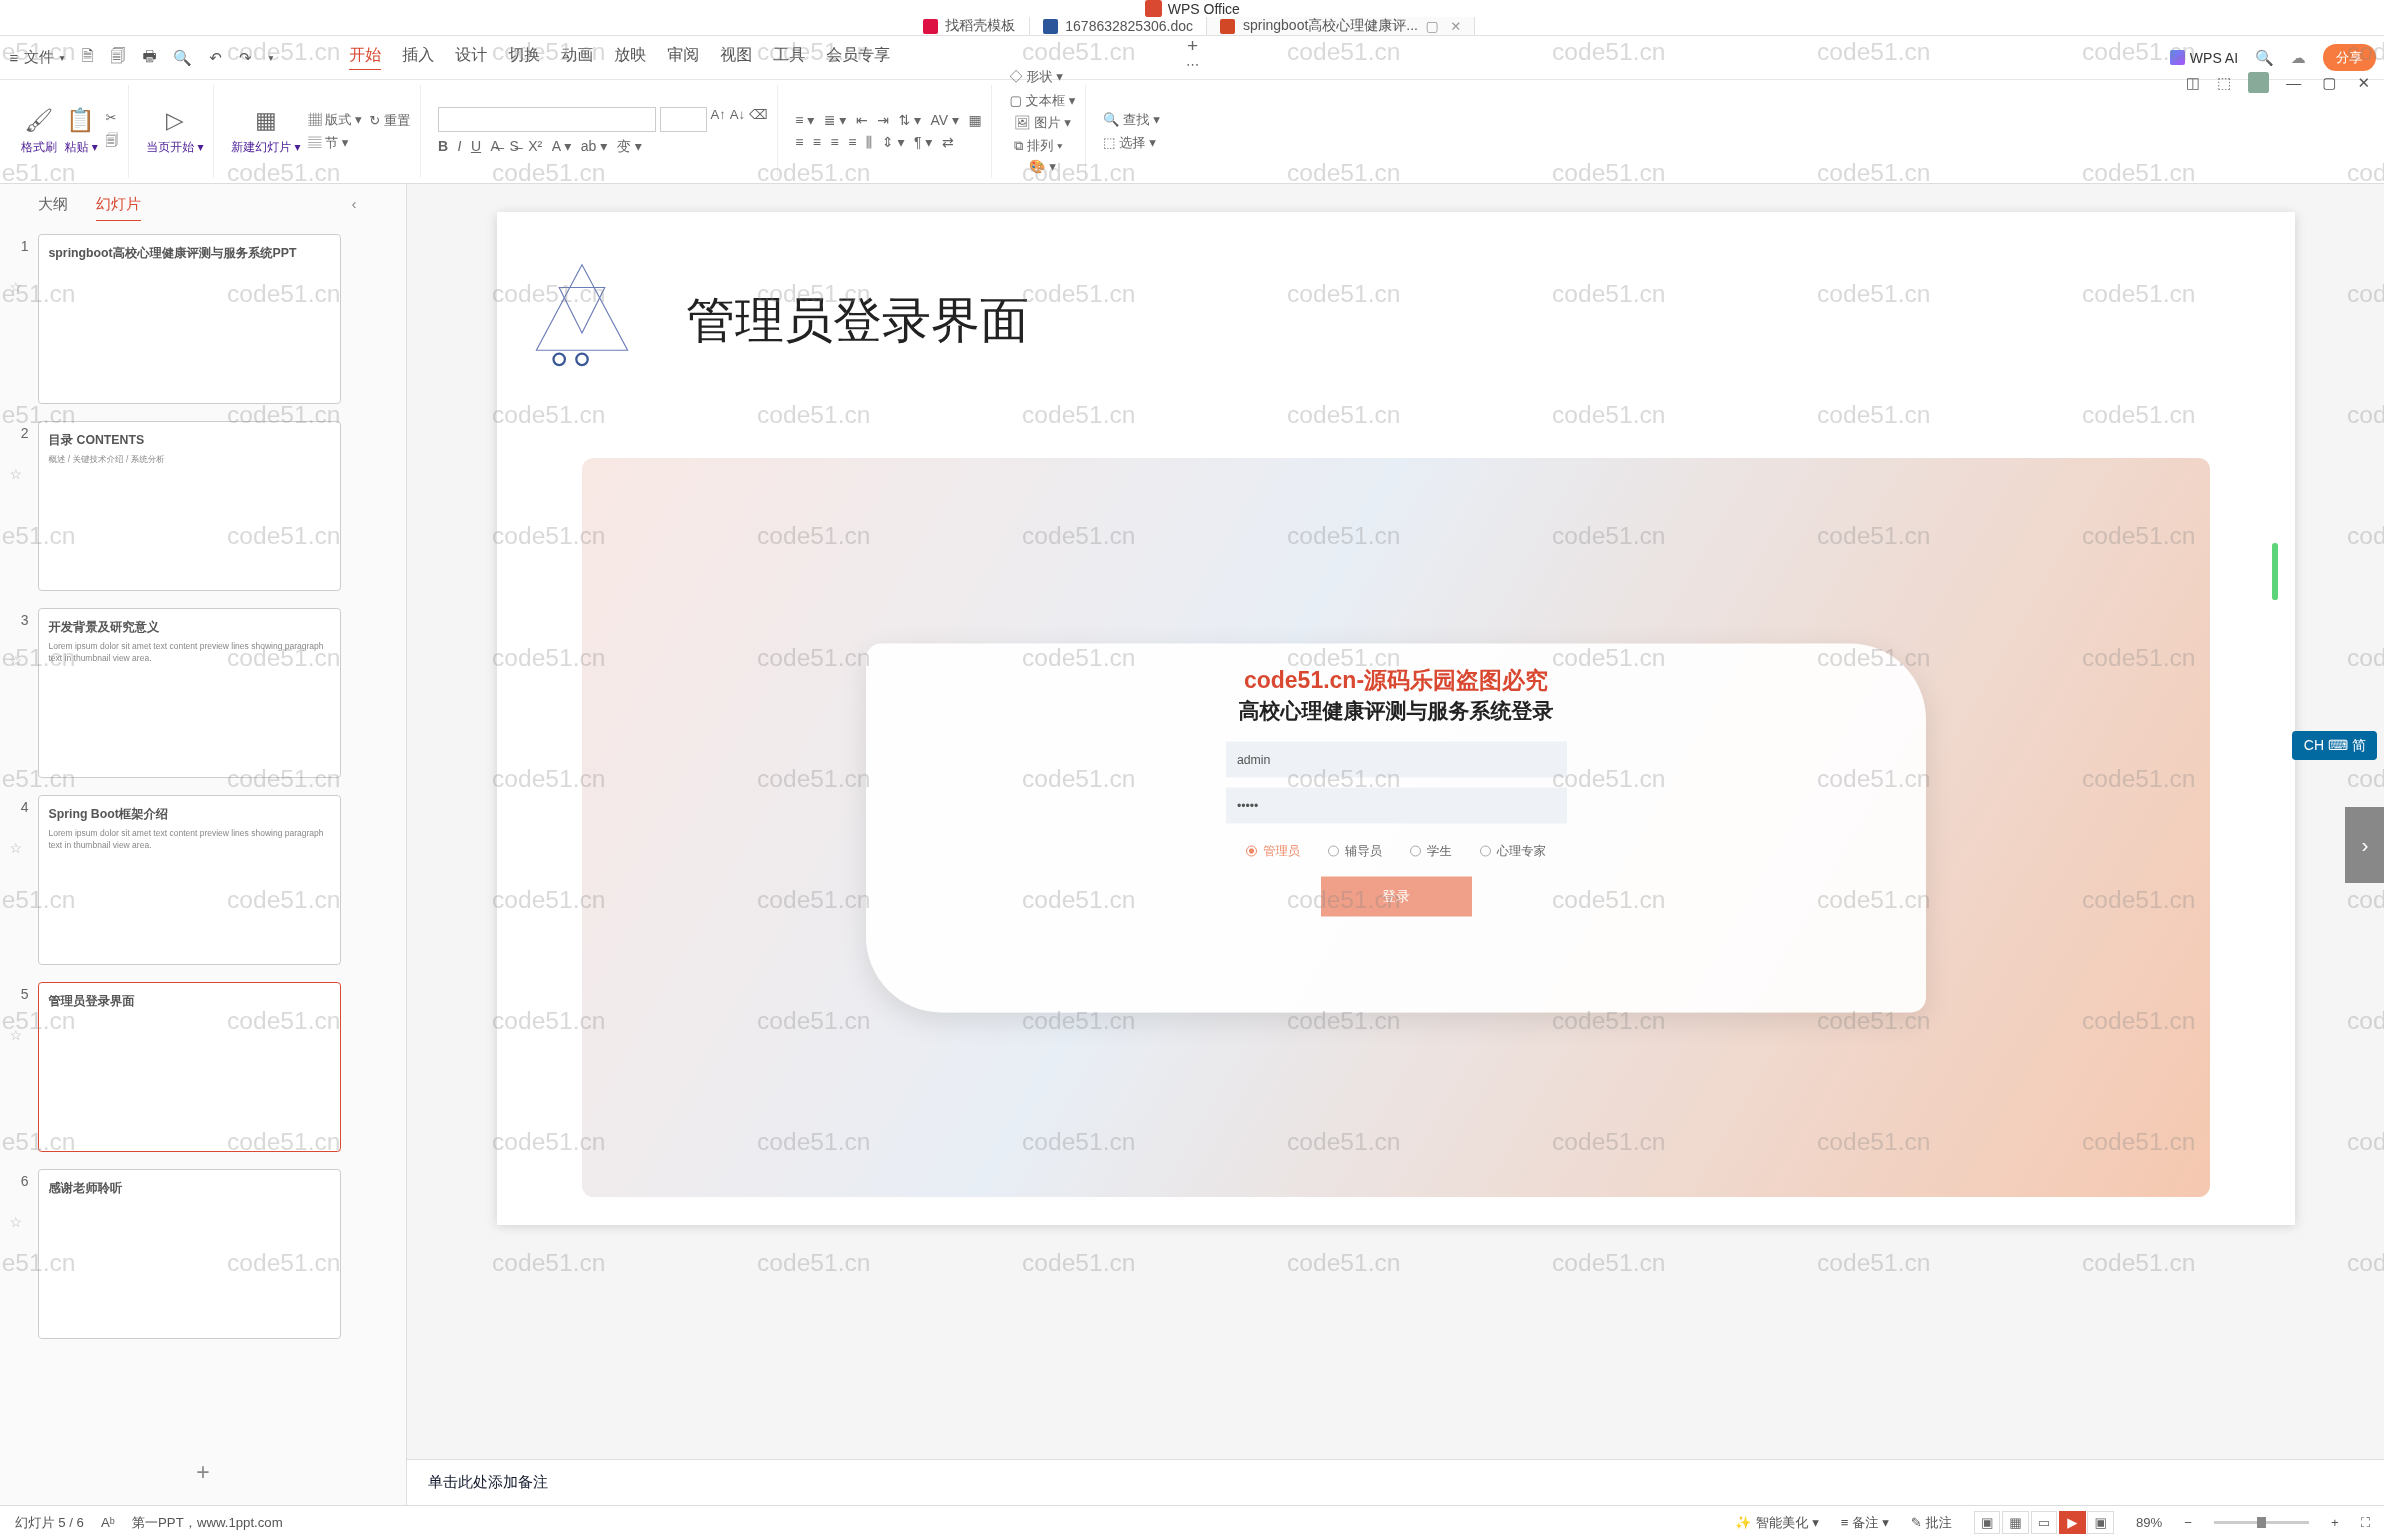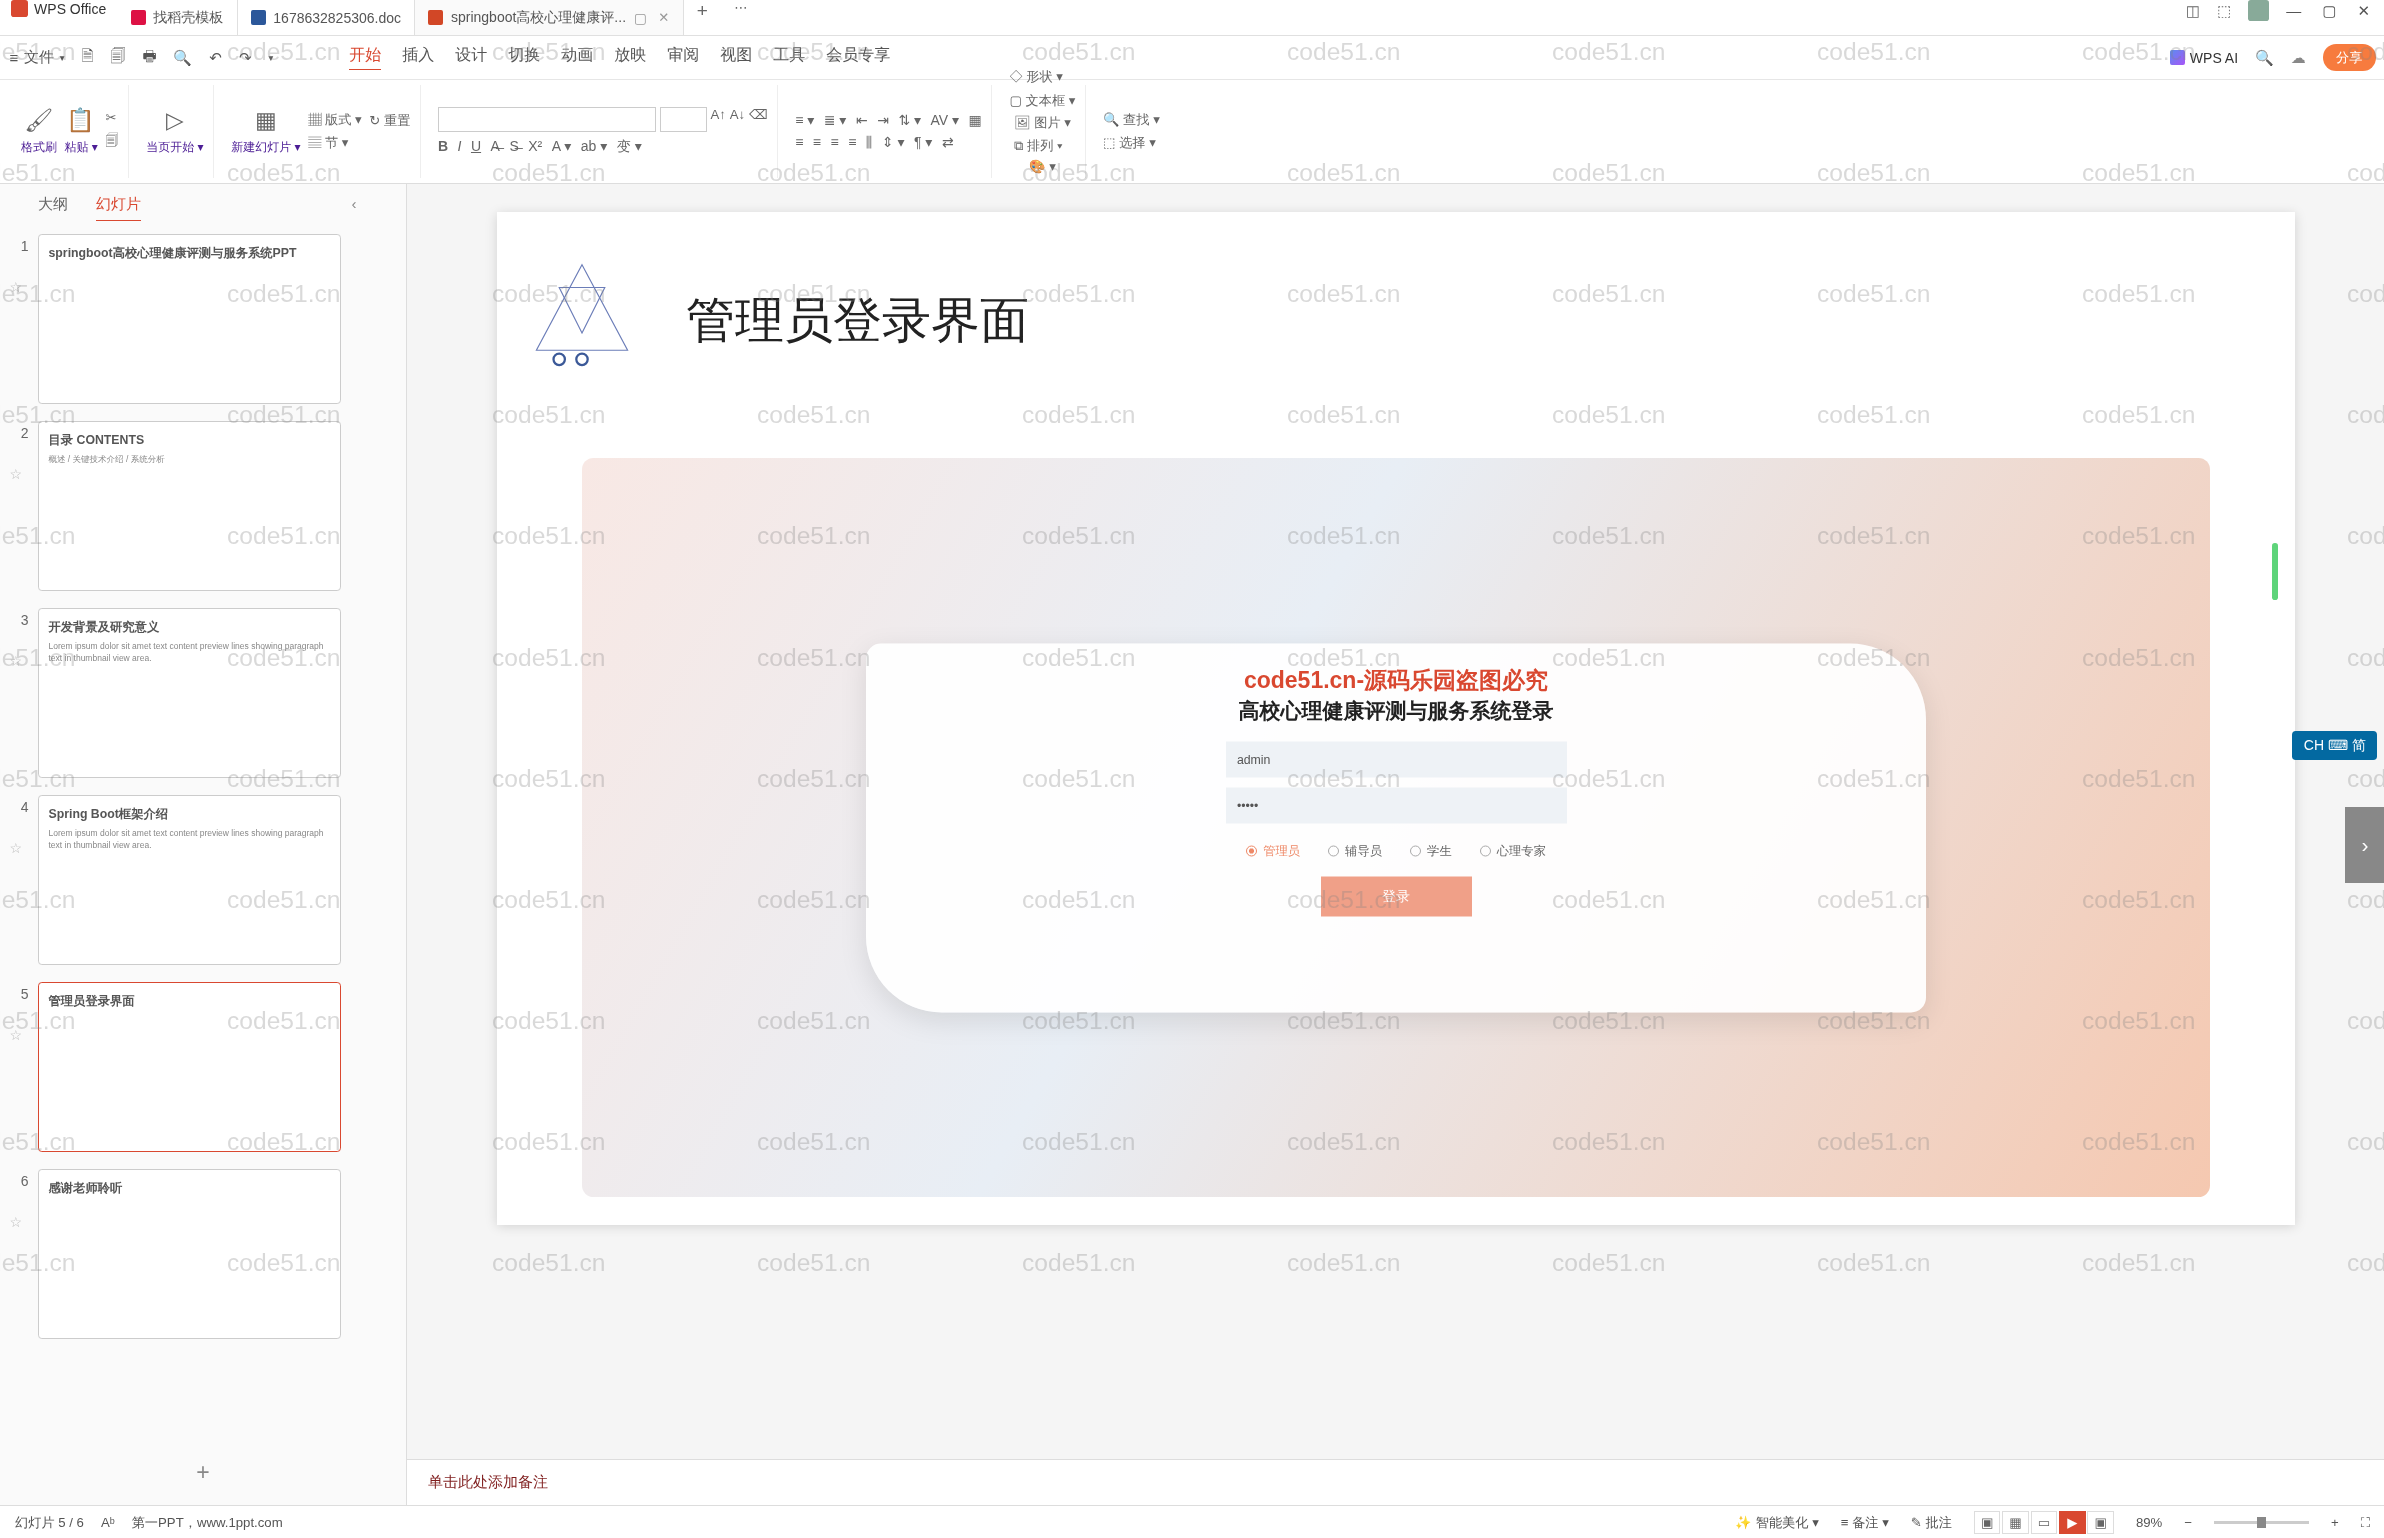--- a/index.html
+++ b/index.html
@@ -3,21 +3,21 @@
 <meta charset="utf-8">
 <style>
 * { margin: 0; padding: 0; box-sizing: border-box; font-family: "Microsoft YaHei", Arial, sans-serif; }
 body { background: #f0f0f0; overflow: hidden; width: 2385px; height: 1539px; position: relative; }
 
 
 .watermark { position: absolute; top: 0; left: 0; right: 0; bottom: 0; pointer-events: none; z-index: 1; overflow: hidden; }
 .watermark span { position: absolute; color: rgba(128,128,128,0.3); font-size: 24.6px; font-weight: normal; white-space: nowrap; }
 
 
-.titlebar { display: flex; align-items: flex-start; height: 36px; background: #fff; border-bottom: 0.9px solid #e0e0e0; }
+.titlebar { display: flex; align-items: center; height: 36px; background: #fff; border-bottom: 0.9px solid #e0e0e0; flex-direction: column; }
 .app-brand { display: flex; align-items: center; padding: 0 11.4px; gap: 5.7px; }
 .app-brand .logo { width: 17px; height: 17px; background: #d94830; border-radius: 2.8px; }
 .app-brand .name { font-size: 14px; color: #333; }
 .tabs { display: flex; height: 100%; }
 .tab { display: flex; align-items: center; padding: 0 13.2px; gap: 7.6px; border-right: 0.9px solid #e0e0e0; font-size: 14px; color: #555; cursor: pointer; }
 .tab.active { background: #fafafa; }
 .tab .ticon { width: 15px; height: 15px; border-radius: 1.9px; }
 .ticon.red { background: #d14; }
 .ticon.blue { background: #2b579a; }
 .ticon.orange { background: #d24726; }
@@ -90,21 +90,21 @@
 .login-input { width: 341px; height: 36px; background: #eef2f6; border: none; padding: 0 11.4px; font-size: 12.3px; margin-bottom: 9.5px; color: #555; }
 .roles { display: flex; gap: 28px; margin: 9.5px 0 17px; }
 .role { display: flex; align-items: center; gap: 5.7px; font-size: 12.3px; color: #666; }
 .role.sel { color: #e86; }
 .role .rdot { width: 11.4px; height: 11.4px; border: 0.9px solid #aaa; border-radius: 50%; }
 .role.sel .rdot { border-color: #e86; background: radial-gradient(#e86 40%, transparent 45%); }
 .login-btn { width: 151px; height: 40px; background: #f0a088; color: #fff; border: none; font-size: 14px; cursor: pointer; }
 
 .next-slide { position: absolute; right: 0; top: 50%; transform: translateY(-50%); width: 40px; height: 76px; background: #888; color: #fff; display: flex; align-items: center; justify-content: center; font-size: 21px; cursor: pointer; }
 
-.notes { padding: 13.2px 21px; color: #7f1d1d; font-size: 15px; background: #fff; border-top: 0.9px solid #ddd; }
+.notes { padding: 13.2px 21px; color: #0f172a; font-size: 15px; background: #fff; border-top: 0.9px solid #ddd; }
 
 
 .status { height: 34px; background: #fff; border-top: 0.9px solid #ddd; display: flex; align-items: center; padding: 0 15px; font-size: 13.2px; color: #555; gap: 17px; }
 .status .sright { margin-left: auto; display: flex; align-items: center; gap: 22px; }
 .view-btns { display: flex; gap: 1.9px; }
 .view-btns span { width: 26.5px; height: 23px; border: 0.9px solid #ddd; display: flex; align-items: center; justify-content: center; cursor: pointer; color: #666; }
 .view-btns span.play { background: #d94830; color: #fff; border-color: #d94830; }
 .zoom-slider { width: 95px; height: 3.8px; background: #ccc; position: relative; }
 .zoom-slider .zh { position: absolute; left: 45%; top: -3.8px; width: 9.5px; height: 11.4px; background: #888; }
 

